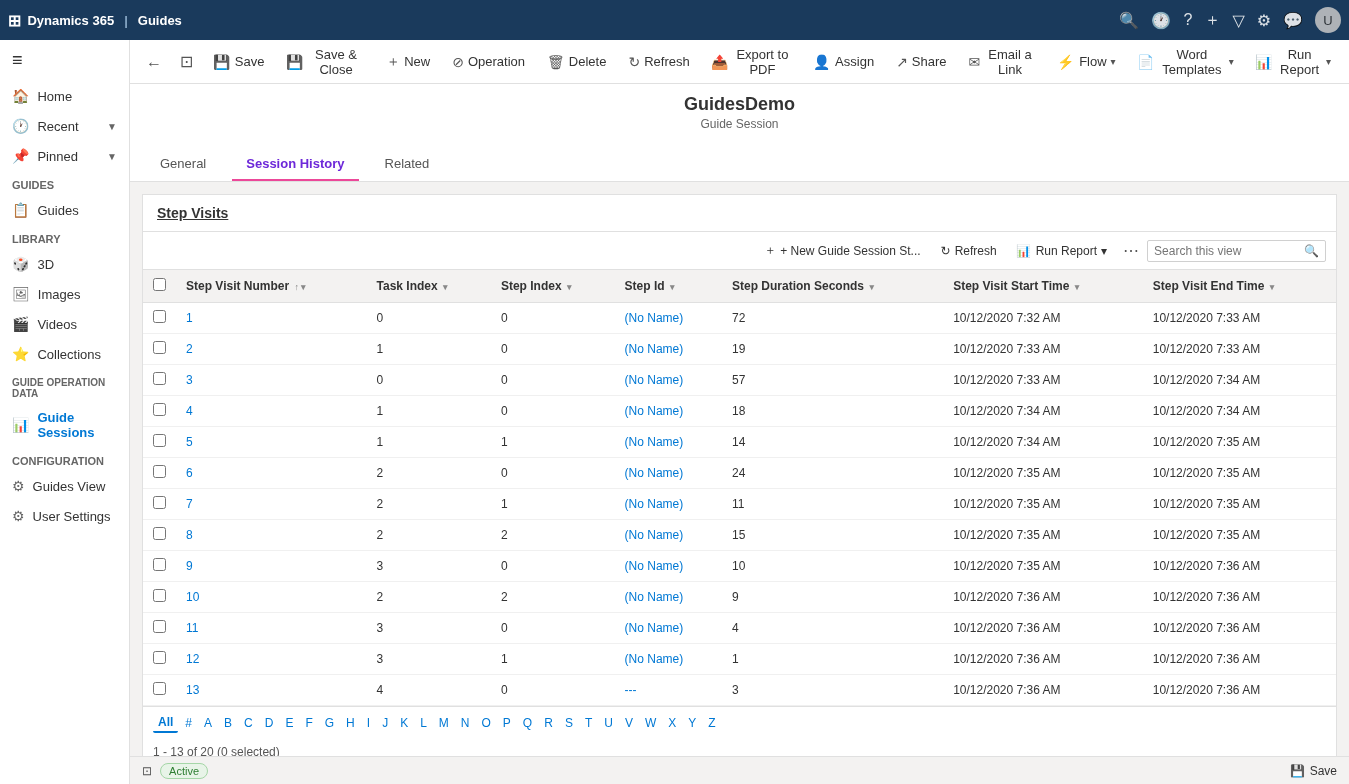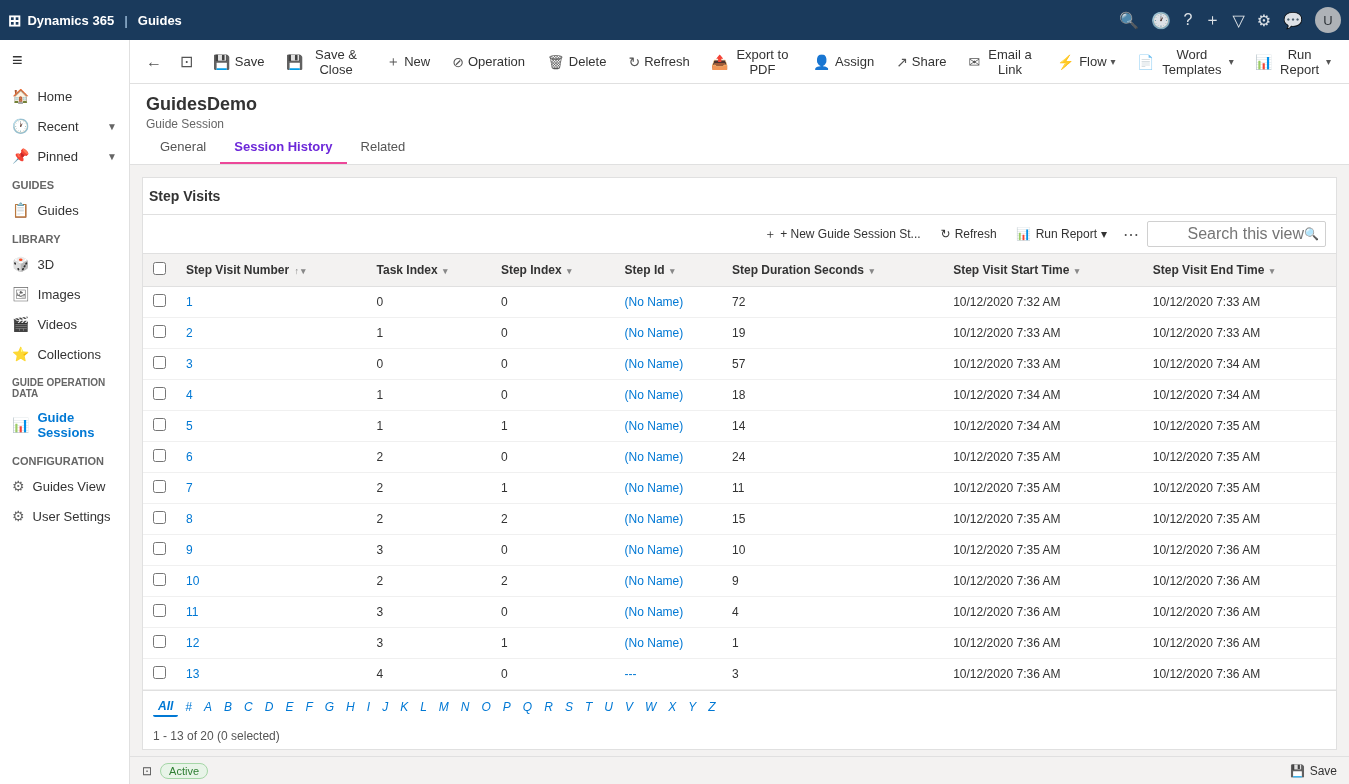--- a/index.html
+++ b/index.html
@@ -107,27 +107,28 @@
     .cmd-expand-btn {
       background: transparent; border: none; cursor: pointer; padding: 6px 8px; font-size: 16px; color: #555;
     }
 
     
     .record-header {
       padding: 10px 16px 0;
       background: #fff;
       border-bottom: 1px solid #e0e0e0;
       flex-shrink: 0;
+      text-align: center;
     }
     .record-title { font-size: 18px; font-weight: 600; color: #333; }
     .record-subtitle { font-size: 12px; color: #666; margin-top: 2px; }
     .record-tabs {
       display: flex;
-      gap: 0;
-      margin-top: 0;
+      gap: 12px;
+      margin-top: 17px;
     }
     .record-tab {
       padding: 8px 14px;
       cursor: pointer;
       font-size: 13px;
       color: #555;
       border-bottom: 2px solid transparent;
     }
     .record-tab.active { color: #6d28d9; border-bottom: 2px solid #ec4899; font-weight: 600; }
 
@@ -139,24 +140,25 @@
       background: #f3f2f1;
     }
 
     
     .step-visits-panel {
       background: #fff;
       margin: 12px;
       border: 1px solid #e0e0e0;
     }
     .panel-header {
-      padding: 10px 6px;
+      padding: 10px 14px;
       font-size: 14px;
       font-weight: 600;
       border-bottom: 1px solid #e0e0e0;
+      text-decoration: underline;
     }
     .panel-toolbar {
       display: flex;
       align-items: center;
       justify-content: flex-end;
       padding: 6px 10px;
       border-bottom: 1px solid #e0e0e0;
       gap: 4px;
     }
     .panel-toolbar-btn {
@@ -175,24 +177,23 @@
       align-items: center;
       border: 1px solid #d0d0d0;
       border-radius: 2px;
       padding: 3px 6px;
       font-size: 12px;
       background: #fff;
     }
     .search-input {
       border: none;
       outline: none;
-      font-size: 16px;
+      font-size: 12px;
       width: 150px;
       background: transparent;
-      text-align: right;
     }
     .panel-toolbar-more { font-size: 16px; color: #555; cursor: pointer; padding: 2px 4px; }
 
     
     .data-grid { width: 100%; border-collapse: collapse; font-size: 12px; }
     .data-grid thead tr { background: #f3f2f1; }
     .data-grid th {
       padding: 8px 10px;
       text-align: left;
       font-weight: 600;
@@ -220,21 +221,20 @@
       border-top: 1px solid #e0e0e0;
       gap: 2px;
       flex-wrap: wrap;
     }
     .page-letter {
       padding: 2px 5px;
       cursor: pointer;
       font-size: 12px;
       color: #0078d4;
       border-radius: 2px;
-      font-style: italic;
     }
     .page-letter.active { font-weight: 700; border-bottom: 2px solid #0078d4; }
 
     
     .record-count {
       padding: 6px 10px;
       font-size: 12px;
       color: #555;
     }
 

